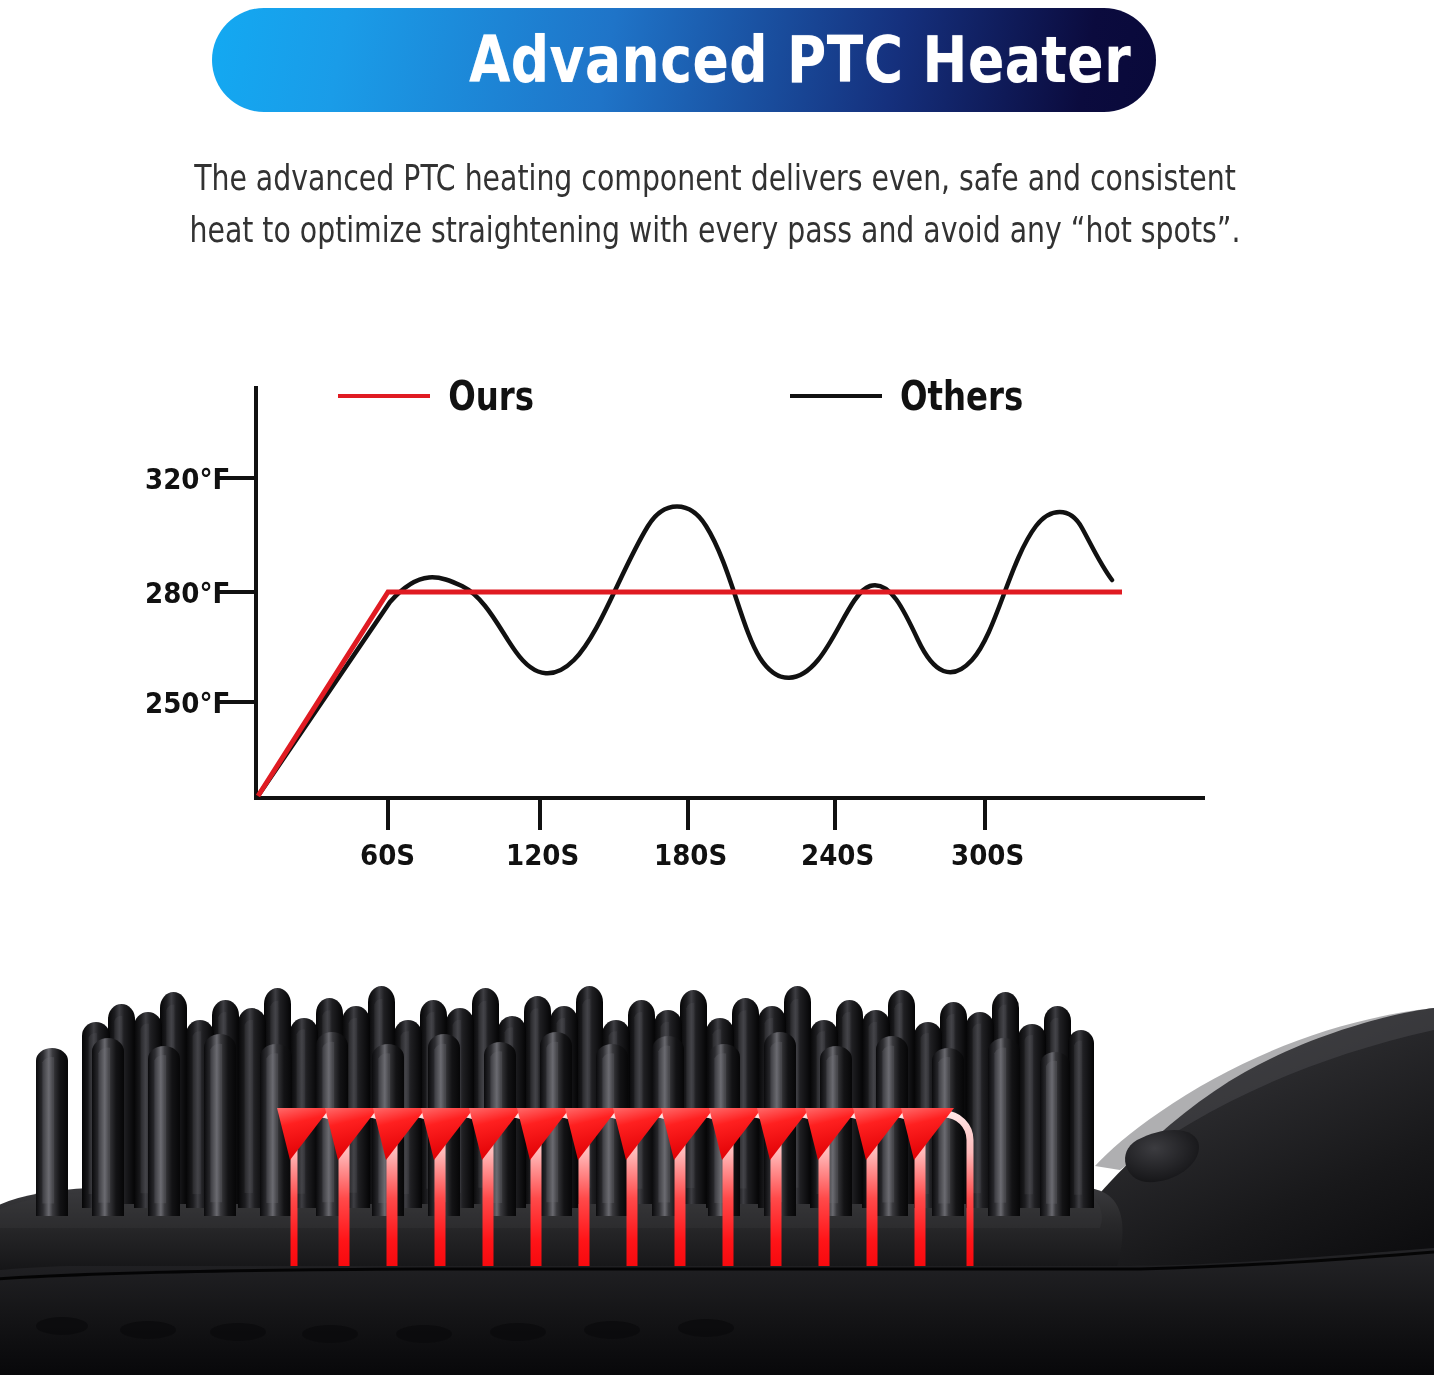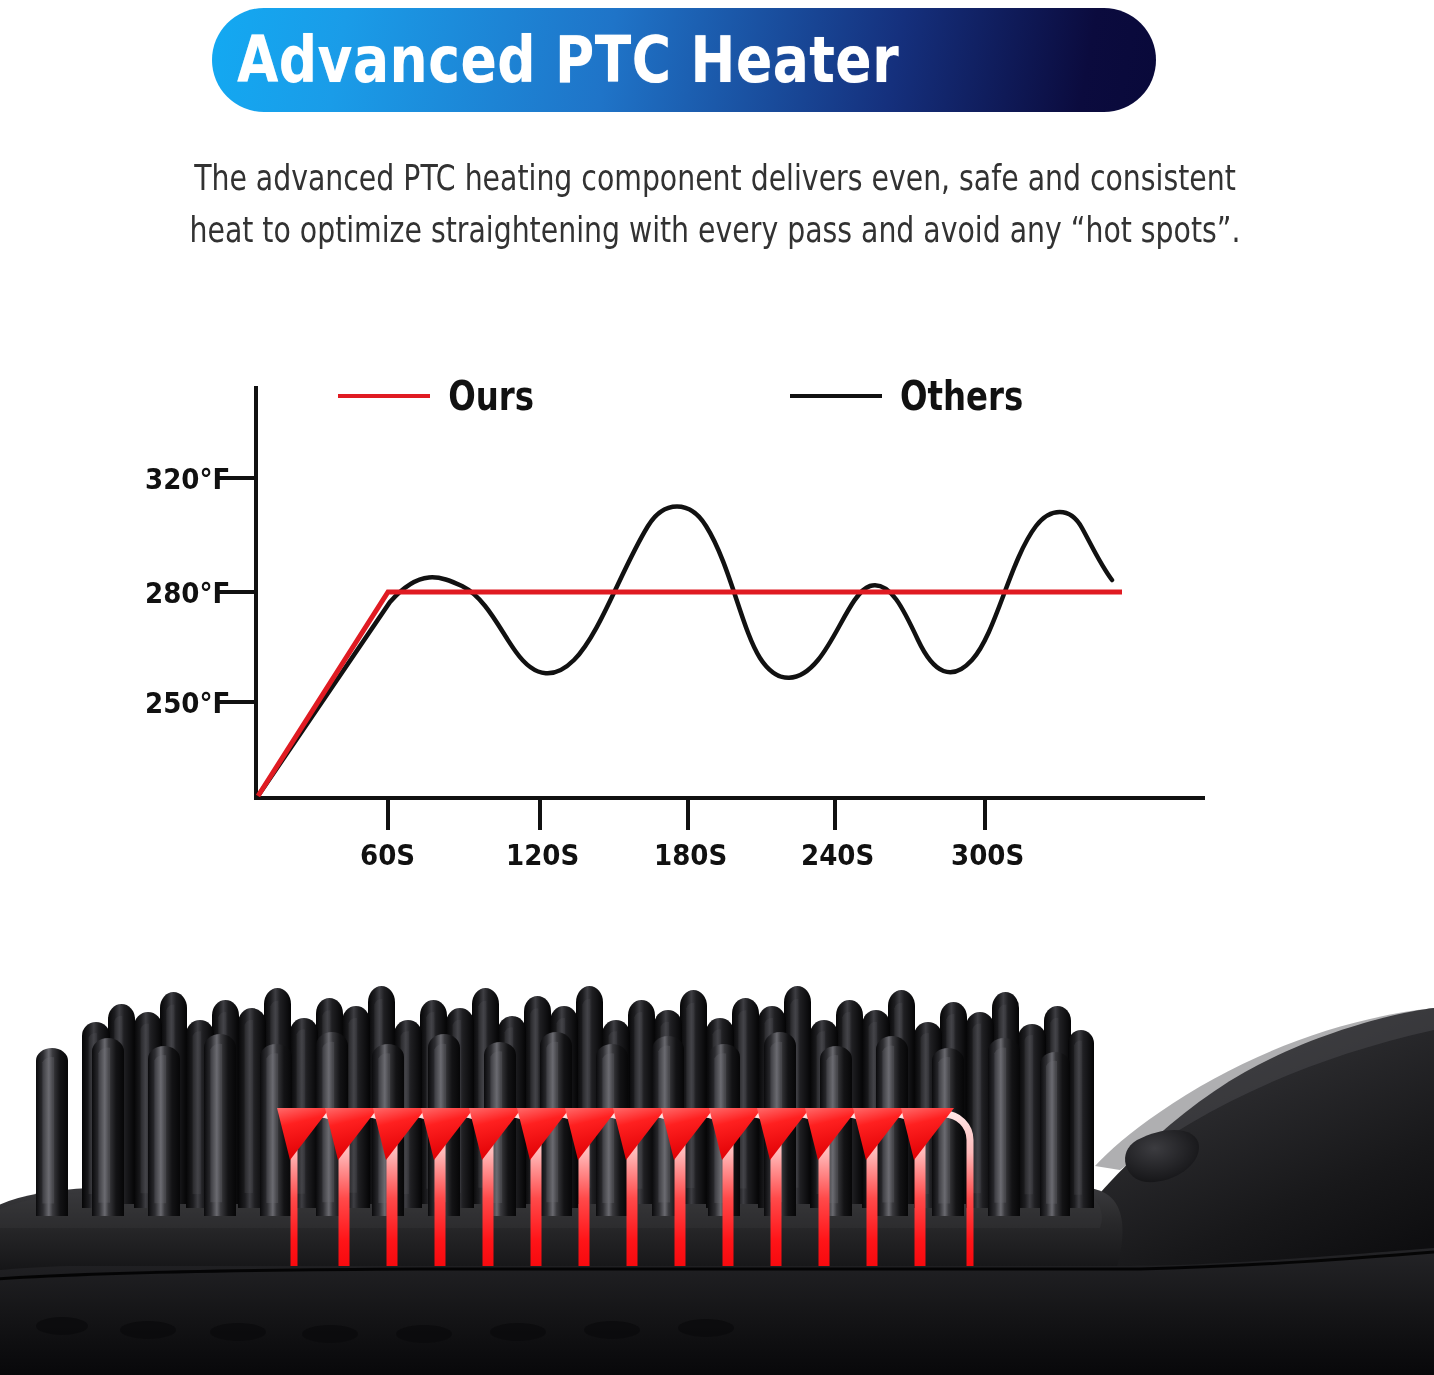--- a/index.html
+++ b/index.html
@@ -9,21 +9,21 @@
     font-family:"Liberation Sans", sans-serif;
     overflow:hidden;
     position:relative;
   }
 
   
   #title-banner{
     position:absolute;left:212px;top:8px;width:944px;height:104px;
     border-radius:52px;
     background:linear-gradient(100deg,#13a9f2 0%,#1a9ce8 14%,#1f74c8 42%,#15307d 72%,#0b0b3e 92%,#09093a 100%);
-    display:flex;align-items:center;justify-content:flex-start;
+    display:flex;align-items:center;justify-content:flex-end;
   }
   #title-text{
     color:#ffffff;
     font-family:"DejaVu Sans Condensed","Liberation Sans",sans-serif;
     font-size:64px;font-weight:bold;
     letter-spacing:0.5px;
     transform:scaleX(0.93);
     white-space:nowrap;
     text-shadow:0 0 1px rgba(255,255,255,.45);
   }

